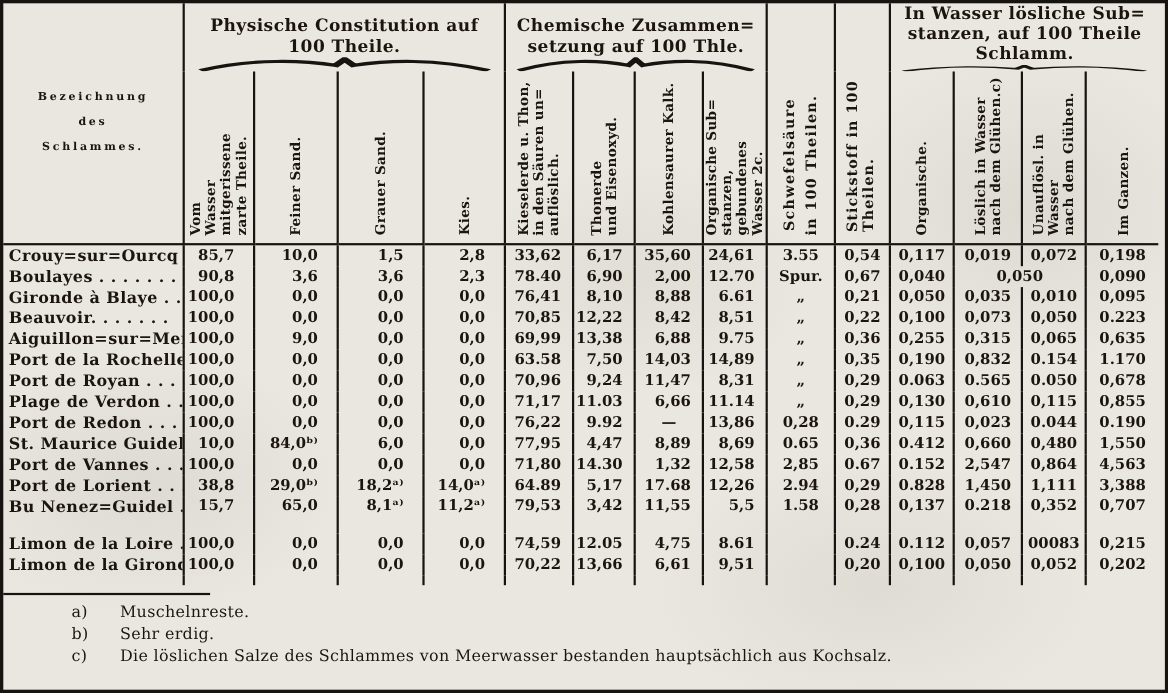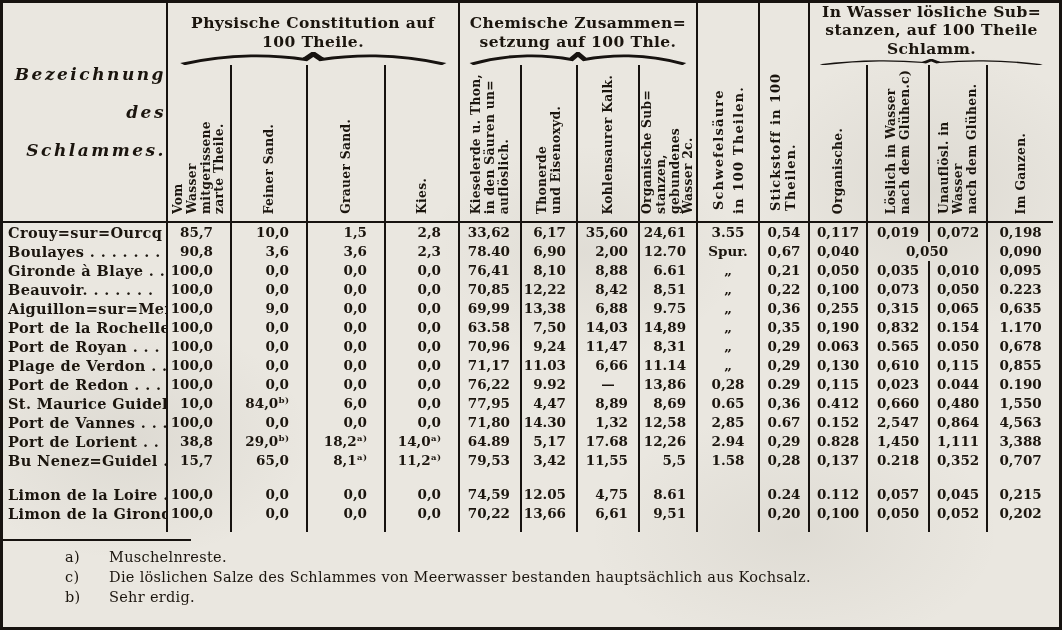--- a/index.html
+++ b/index.html
@@ -10,21 +10,21 @@
       radial-gradient(ellipse 300px 200px at 12% 70%, rgba(110,105,92,.10), transparent 60%),
       radial-gradient(ellipse 260px 180px at 55% 40%, rgba(110,105,92,.08), transparent 60%),
       radial-gradient(ellipse 300px 240px at 88% 30%, rgba(110,105,92,.10), transparent 60%),
       radial-gradient(ellipse 340px 200px at 75% 85%, rgba(110,105,92,.09), transparent 60%),
       #eae7e0;
     color:#1b150e;}
   table{border-collapse:collapse;table-layout:fixed;width:1050px;margin:0;}
   th,td{padding:0;font-weight:700;color:#1b150e;overflow:hidden;}
   
   th.label{border-right:2px solid #171310;border-bottom:2px solid #171310;vertical-align:middle;
-    text-align:right;font-size:17px;letter-spacing:2.5px;line-height:2.25;white-space:pre-line;font-style:italic;}
+    text-align:center;font-size:10px;letter-spacing:2.5px;line-height:2.25;white-space:pre-line;}
   th.group{border-left:2px solid #171310;vertical-align:bottom;}
   th.single{border-left:2px solid #171310;border-bottom:2px solid #171310;vertical-align:bottom;text-align:center;height:100%;}
   .gwrap{display:flex;flex-direction:column;justify-content:flex-end;height:62px;}
   .gtitle{font-size:15.5px;line-height:1.18;text-align:center;white-space:pre-line;letter-spacing:.4px;}
   .brace{display:block;width:94%;height:13px;margin:1px auto 0 auto;}
   tr.subrow th{border-left:2px solid #171310;border-bottom:2px solid #171310;
     vertical-align:bottom;text-align:center;height:152px;}
   .rot{display:inline-block;writing-mode:vertical-rl;transform:rotate(180deg);
     white-space:pre-line;text-align:left;line-height:1.12;font-size:12.3px;
     letter-spacing:.3px;max-height:148px;padding:3px 0 2px 0;}
@@ -377,21 +377,21 @@
           <td class="r p1">0,0</td>
           <td class="r p1">0,0</td>
           <td class="r p2">74,59</td>
           <td class="r p2">12.05</td>
           <td class="r p2">4,75</td>
           <td class="r p2">8.61</td>
           <td class="c"></td>
           <td class="c">0.24</td>
           <td class="c">0.112</td>
           <td class="c">0,057</td>
-          <td class="c">0,045</td>
+          <td class="c">00083</td>
           <td class="c">0,215</td>
         </tr>
         <tr>
           <td class="label">Limon de la Girond.</td>
           <td class="r p1">100,0</td>
           <td class="r p1">0,0</td>
           <td class="r p1">0,0</td>
           <td class="r p1">0,0</td>
           <td class="r p2">70,22</td>
           <td class="r p2">13,66</td>
@@ -423,19 +423,19 @@
         </tr>
       </tbody>
   </table>
 
   <div class="foot-rule"></div>
   <div class="footnotes">
     <div class="fline">
       <span class="fmark">a)</span><span>Muschelnreste.</span>
     </div>
     <div class="fline">
-      <span class="fmark">c)</span><span>Die löslichen Salze des Schlammes von Meerwasser bestanden hauptsächlich aus Kochsalz.</span>
+      <span class="fmark">b)</span><span>Sehr erdig.</span>
     </div>
     <div class="fline">
-      <span class="fmark">b)</span><span>Sehr erdig.</span>
+      <span class="fmark">c)</span><span>Die löslichen Salze des Schlammes von Meerwasser bestanden hauptsächlich aus Kochsalz.</span>
     </div>
   </div>
 </div>
 
 </body></html>

